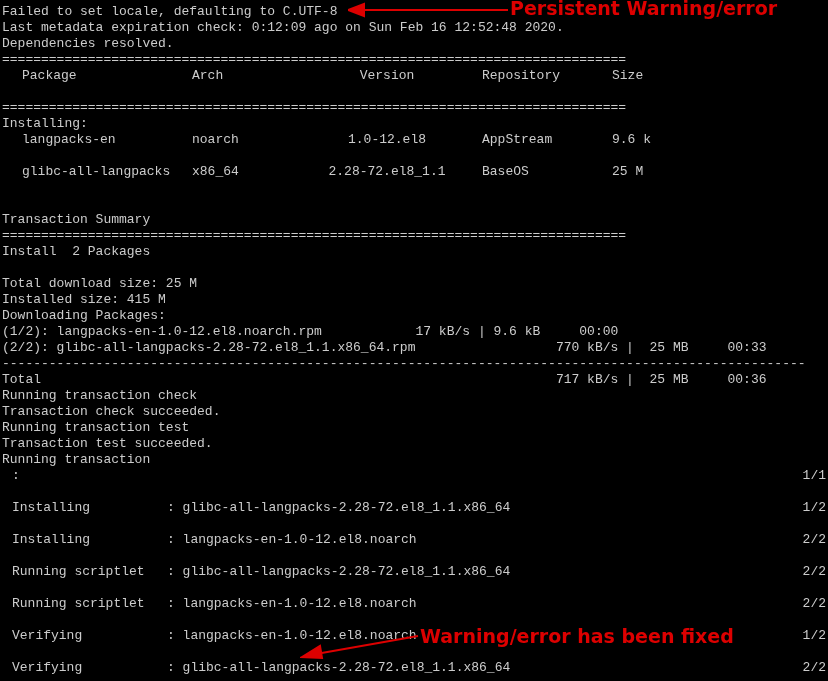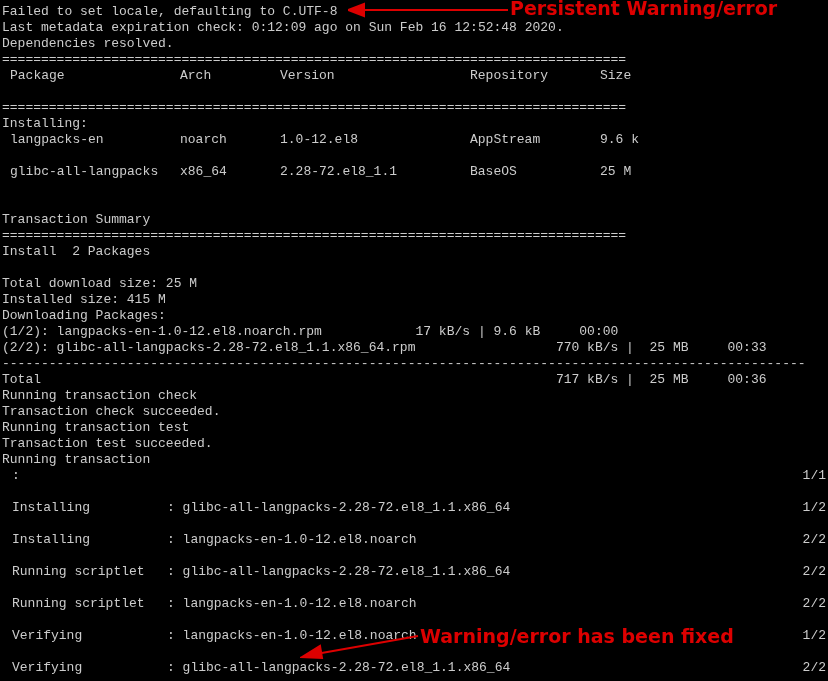--- a/index.html
+++ b/index.html
@@ -12,24 +12,24 @@
     padding: 4px 2px;
     width: 828px;
     box-sizing: border-box;
     overflow: hidden;
     position: relative;
   }
   pre { margin: 0; font-family: inherit; }
   .cols { display: flex; }
   .c1 { width: 170px; }
   .c2 { width: 100px; }
-  .c3 { width: 190px; }
+  .c3 { width: 190px; text-align: center; }
   .c4 { width: 130px; }
   .c5 { width: 60px; padding-right: 10px; }
-  .indent { padding-left: 8px; }
+  .indent { padding-left: 8px; margin-left: 12px; }
   .pcol1 { width: 155px; display: inline-block; }
   .pcol2 { display: inline-block; }
   .annot {
     position: absolute;
     color: #d00;
     font-family: "DejaVu Sans", Arial, sans-serif;
     font-size: 19px;
     font-weight: bold;
   }
   .arrow { stroke: #d00; stroke-width: 2; fill: #d00; }

